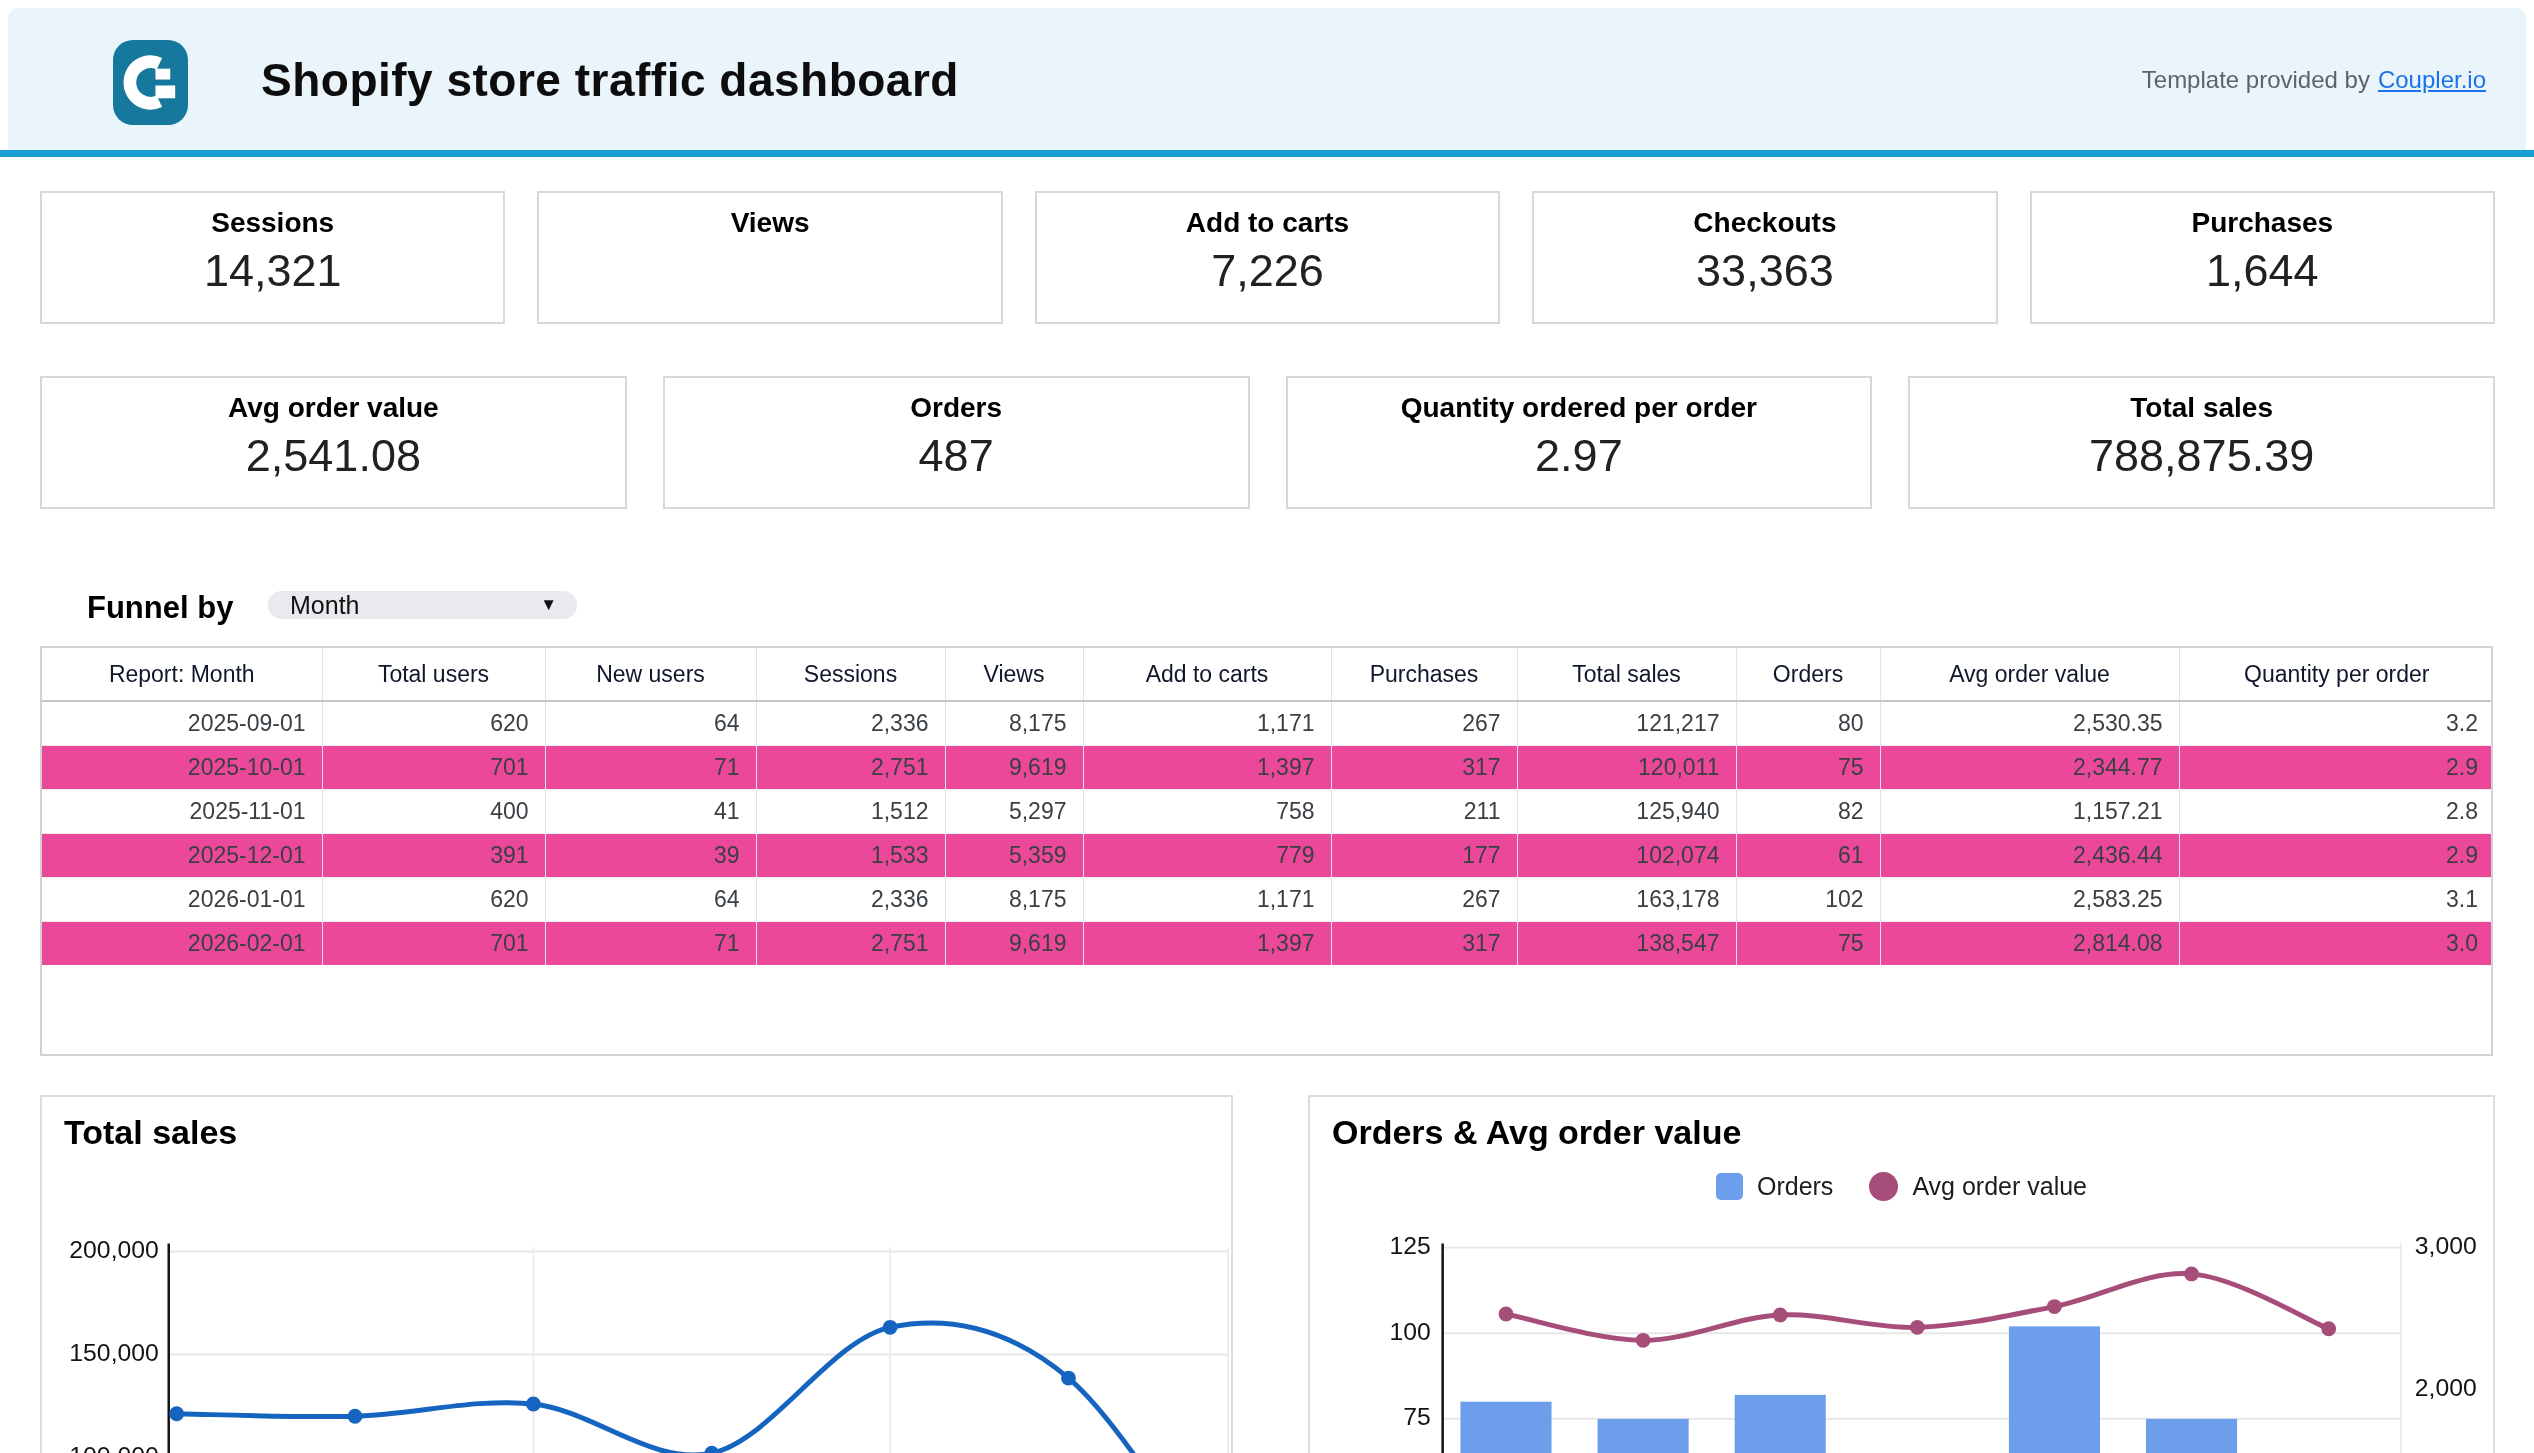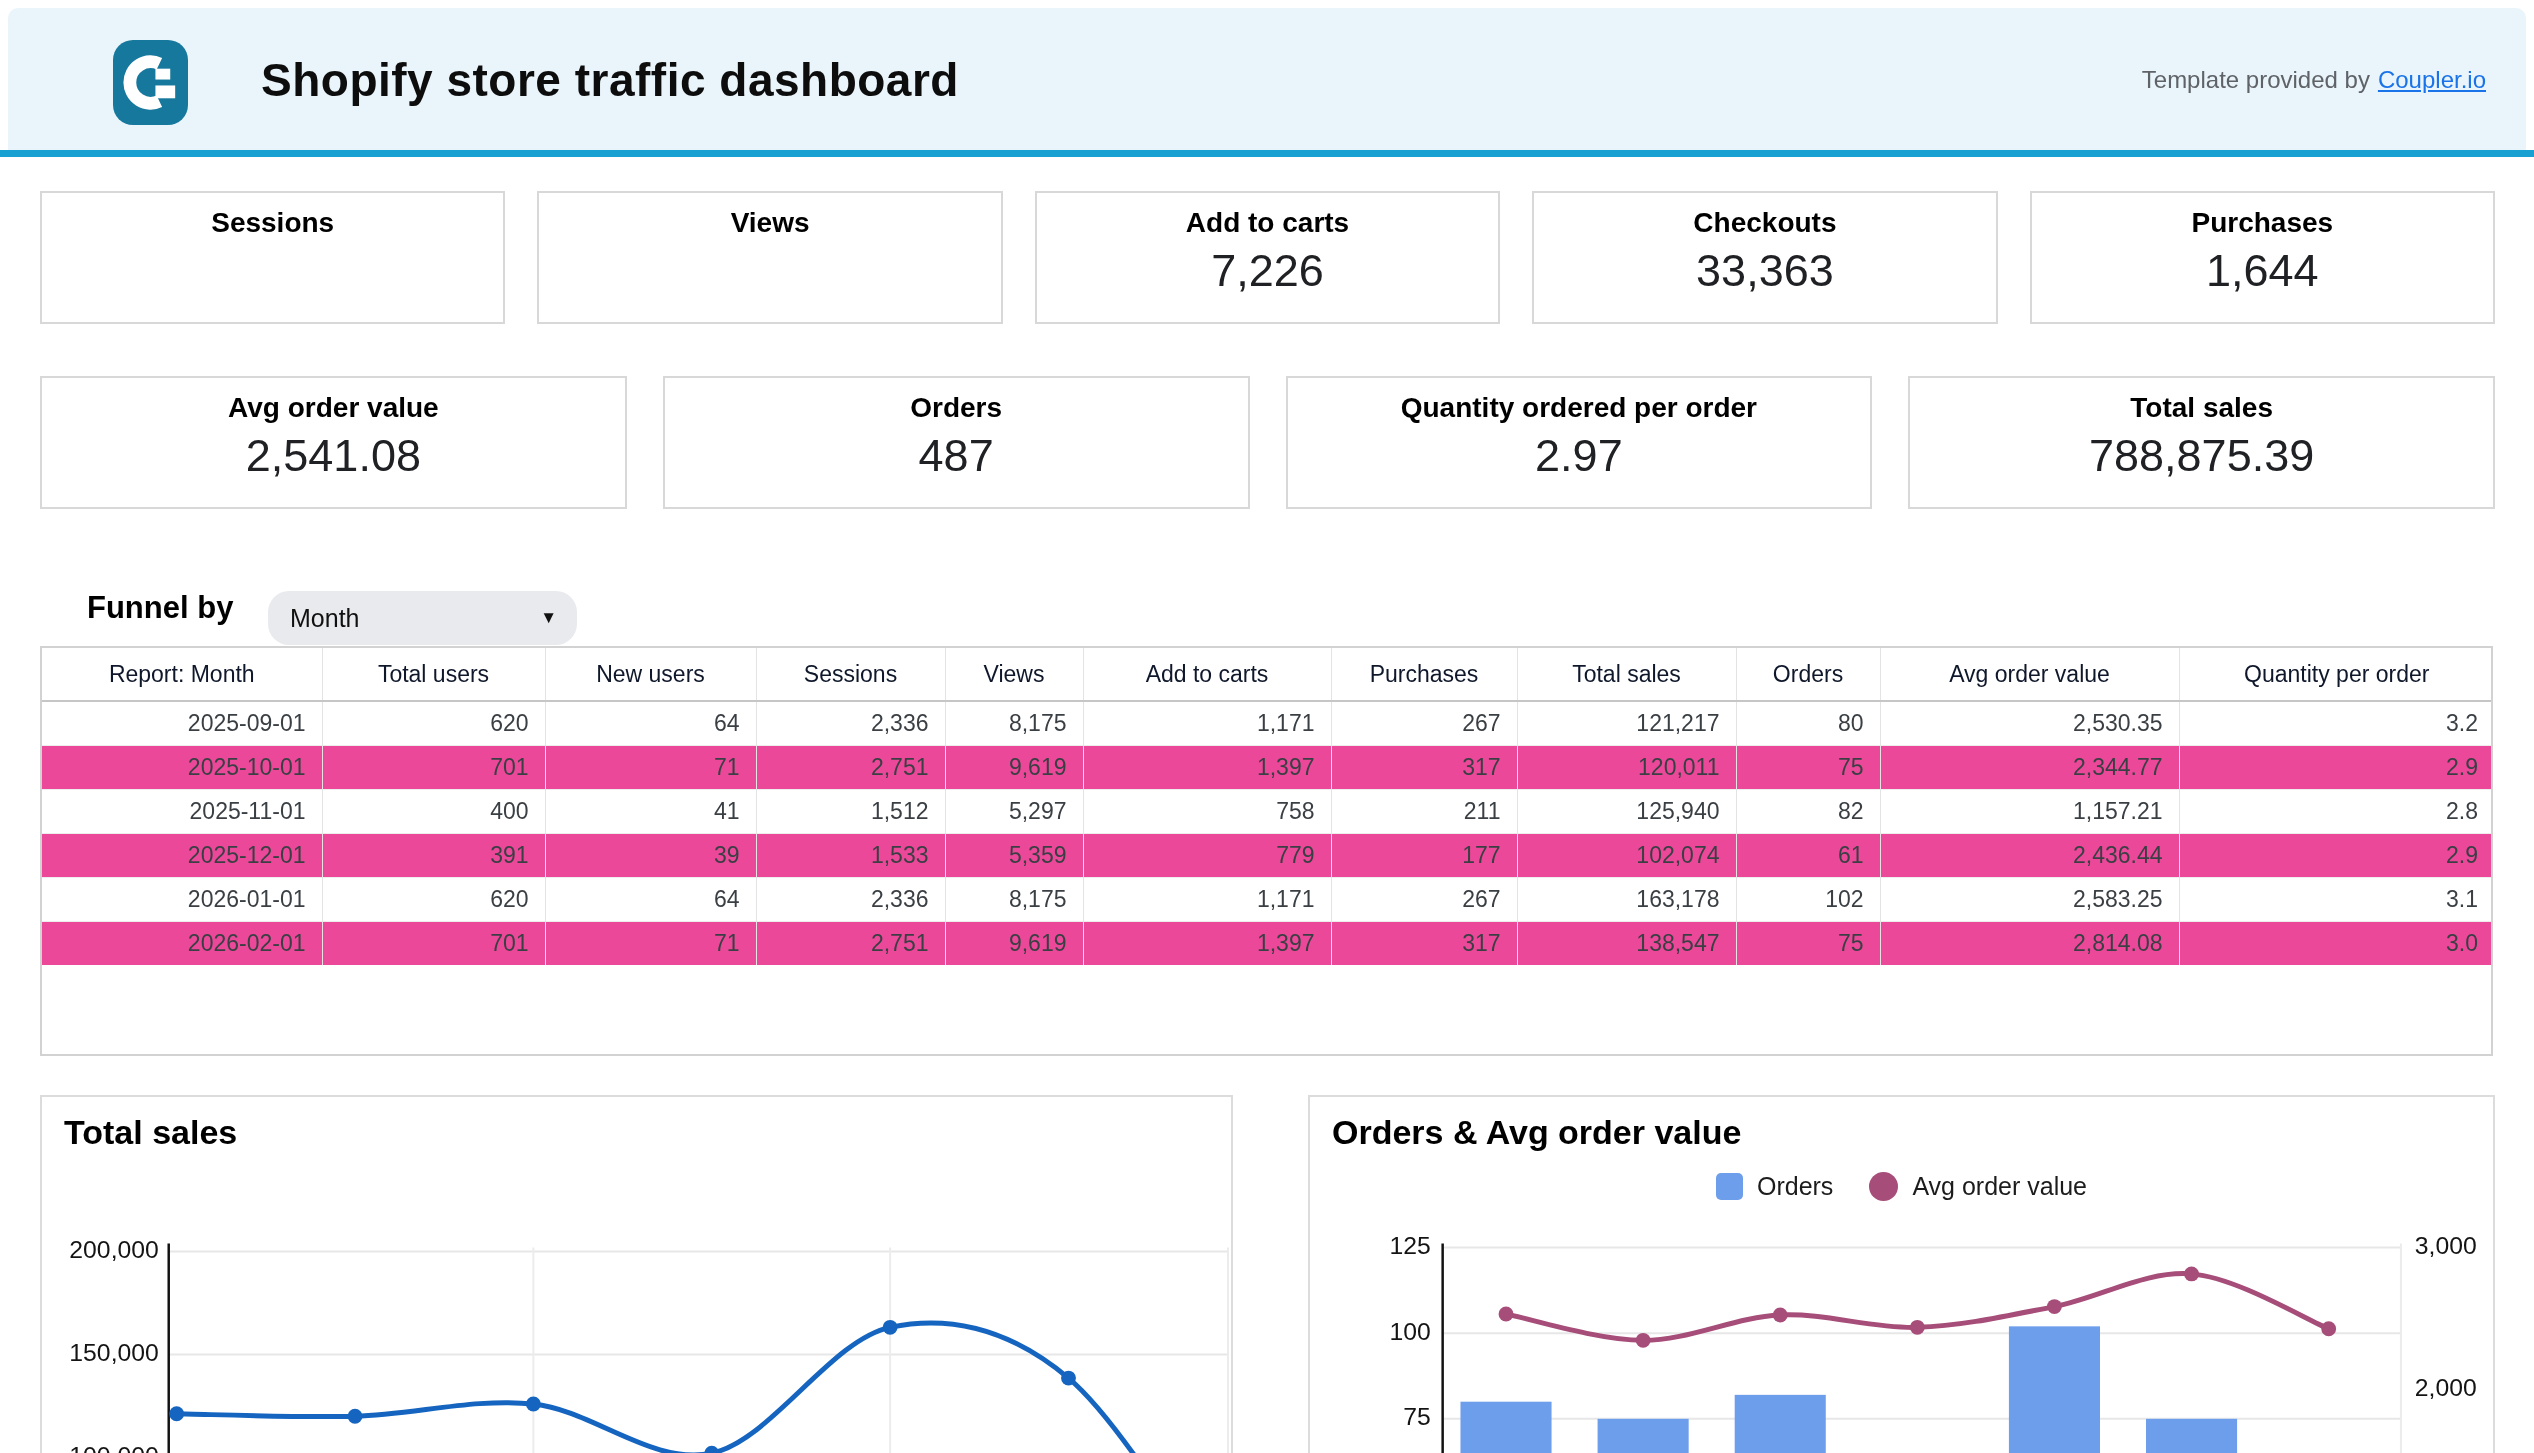--- a/index.html
+++ b/index.html
@@ -16,21 +16,21 @@
   
   .kpi-row{position:absolute;left:40px;width:2455px;display:flex;}
   .kpi-row1{top:191px;gap:32px;}
   .kpi-row2{top:376px;gap:36px;}
   .kpi-card{flex:1;height:133px;background:#fff;border:2px solid #d8d8d8;box-sizing:border-box;text-align:center;}
   .kpi-label{margin-top:14px;font-size:28px;font-weight:700;color:#000;}
   .kpi-value{margin-top:6px;font-size:45px;color:#202124;}
 
   
   .funnel-label{position:absolute;left:87px;top:590px;font-size:31px;font-weight:700;color:#000;}
-  .dropdown{position:absolute;left:268px;top:591px;width:309px;height:54px;background:#e9eaee;border-radius:21px;display:flex;align-items:center;cursor:pointer;box-sizing:border-box;padding:0 20px 0 22px;}
+  .dropdown{position:absolute;left:268px;top:591px;width:309px;height:28px;background:#e9eaee;border-radius:21px;display:flex;align-items:center;cursor:pointer;box-sizing:border-box;padding:0 20px 0 22px;}
   .dropdown .dd-text{font-size:25px;color:#111;flex:1;}
   .dropdown .dd-arrow{font-size:17px;color:#111;}
 
   
   .table-wrap{position:absolute;left:40px;top:646px;width:2453px;height:410px;border:2px solid #d2d2d2;box-sizing:border-box;background:#fff;overflow:hidden;}
   table{border-collapse:collapse;table-layout:fixed;width:2449px;font-size:23px;}
   th{height:50px;font-weight:400;color:#0f172a;text-align:center;border-bottom:2px solid #c6c6c6;background:#fff;}
   td{height:44px;text-align:right;padding-right:16px;color:#3a3f44;border-top:1px solid #ededed;box-sizing:border-box;}
   th + th, td + td{border-left:1px solid #e3e3e3;}
   tr.zebra td{background:#ec4899;}
@@ -64,20 +64,21 @@
     <div class="credit">
       <span>Template provided by</span>
       <a href="#">Coupler.io</a>
     </div>
   </div>
   <div class="accent-bar"></div>
 
   <div class="kpi-row kpi-row1" id="kpi-row1">
       <div class="kpi-card">
         <div class="kpi-label">Sessions</div>
+        <div class="kpi-value">14,321</div>
       </div>
       <div class="kpi-card">
         <div class="kpi-label">Views</div>
       </div>
       <div class="kpi-card">
         <div class="kpi-label">Add to carts</div>
         <div class="kpi-value">7,226</div>
       </div>
       <div class="kpi-card">
         <div class="kpi-label">Checkouts</div>

